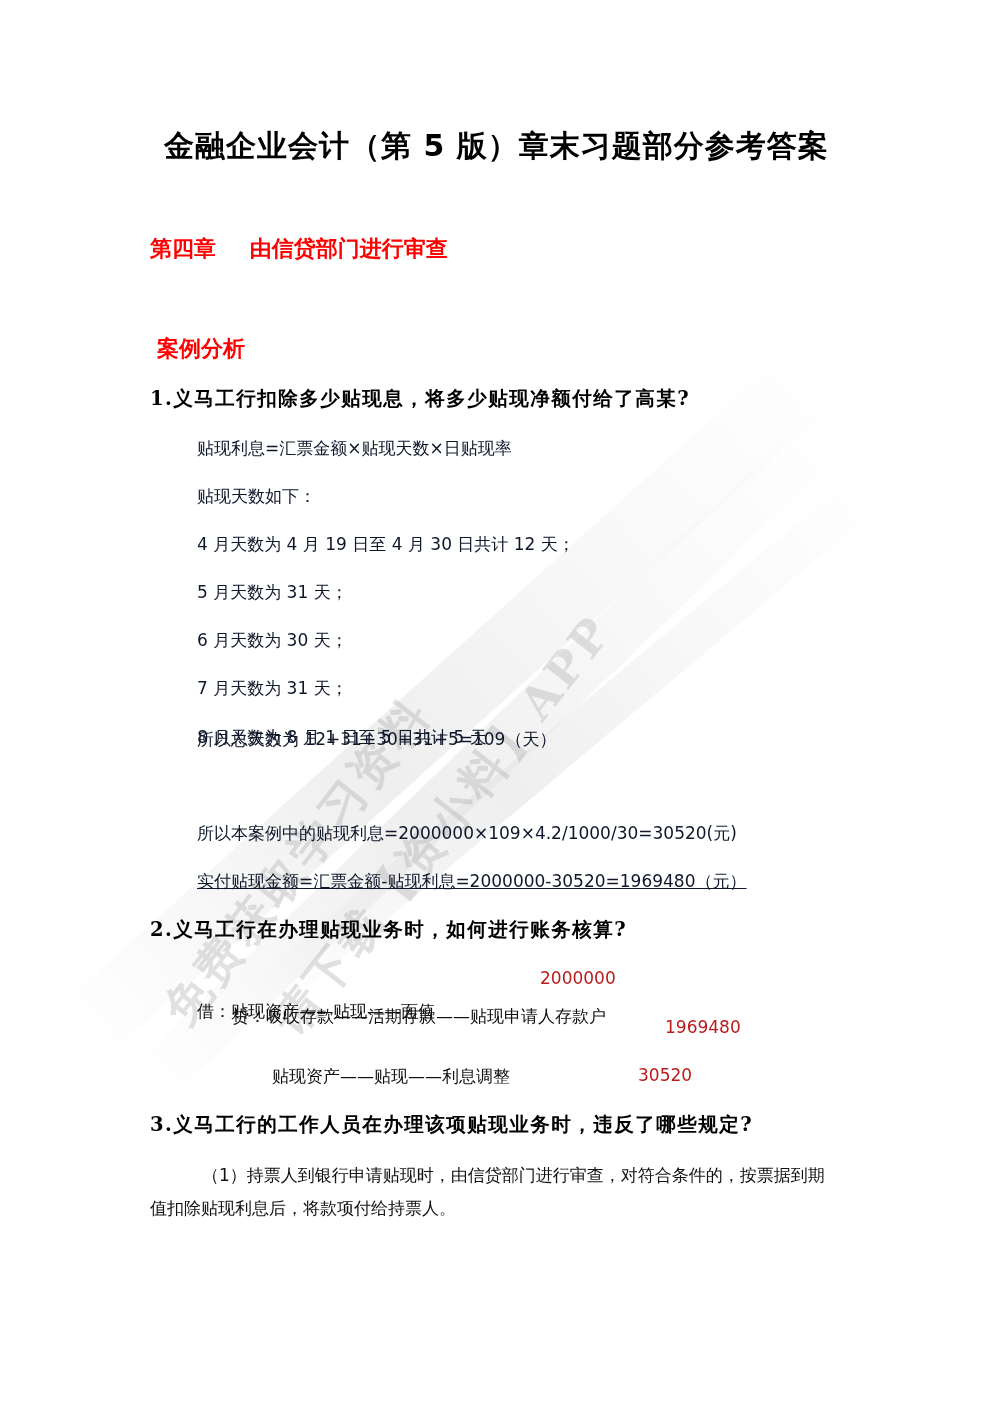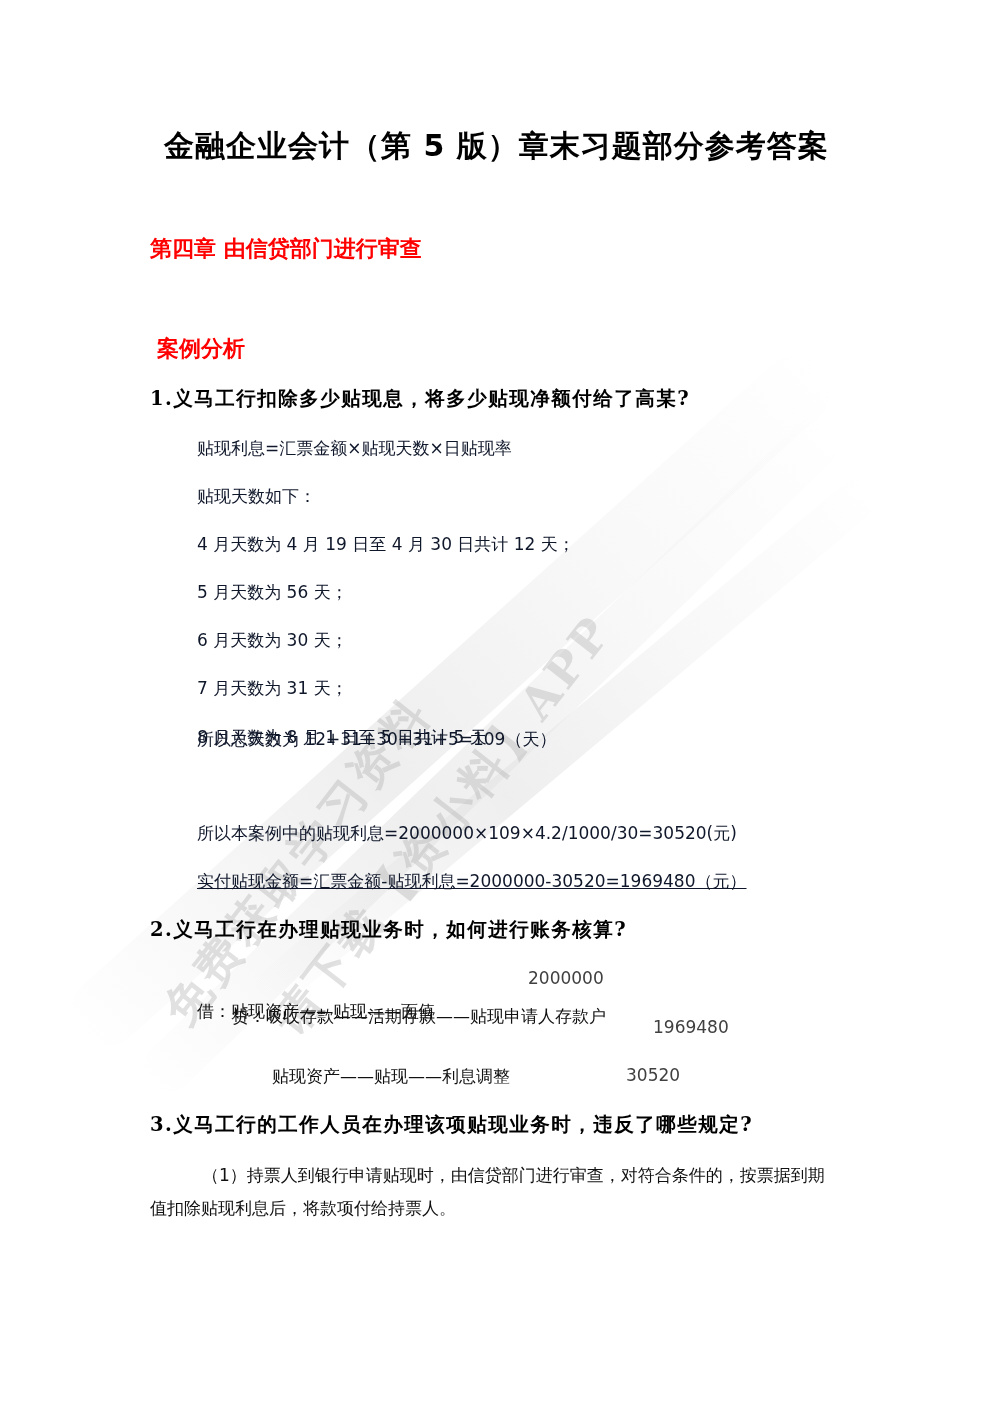--- a/index.html
+++ b/index.html
@@ -5,27 +5,27 @@
   html, body { margin: 0; padding: 0; background: #ffffff; }
   body { width: 993px; height: 1404px; position: relative; overflow: hidden; font-family: "DejaVu Sans", sans-serif; color: #111; }
   .page { position: absolute; left: 0; top: 0; width: 993px; height: 1404px; background: #fff; }
 
   
   .wm-band { position: absolute; background: linear-gradient(90deg, rgba(220,220,220,0) 0%, rgba(225,225,225,0.55) 40%, rgba(235,235,235,0.35) 70%, rgba(240,240,240,0) 100%); transform-origin: left center; border-radius: 40px; }
   .wm-text { position: absolute; color: rgba(170,170,170,0.35); font-family: "DejaVu Serif", serif; font-weight: bold; font-size: 46px; transform-origin: left top; white-space: nowrap; letter-spacing: 4px; }
 
   .title { position: absolute; left: 0; width: 993px; top: 126px; text-align: center; font-size: 30px; font-weight: bold; letter-spacing: 1px; color: #000; }
   .chapter { position: absolute; left: 150px; top: 234px; font-size: 22px; font-weight: bold; color: #ff0000; }
-  .chapter .num { }
+  .chapter .num { margin-right: 26px; }
   .section { position: absolute; left: 157px; top: 334px; font-size: 22px; font-weight: bold; color: #ff0000; }
 
   .q { position: absolute; left: 150px; font-family: "DejaVu Serif", serif; font-weight: bold; font-size: 19.5px; color: #000; letter-spacing: 1.5px; }
   .line { position: absolute; left: 197px; font-size: 17px; color: #0f172a; white-space: nowrap; }
   .entry { position: absolute; font-size: 17px; color: #111; white-space: nowrap; }
-  .amt { position: absolute; font-size: 17px; color: #404040; }
+  .amt { position: absolute; font-size: 17px; color: #b91c1c; margin-left: 12px; }
   .para { position: absolute; left: 150px; width: 690px; font-size: 17px; line-height: 33px; color: #111; text-indent: 52px; }
 </style>
 </head>
 <body>
 
 <div class="page">
 
   <div class="wm-band" style="left:80px; top:1000px; width:1000px; height:70px; transform: rotate(-42deg);"></div>
   <div class="wm-band" style="left:150px; top:1060px; width:950px; height:50px; transform: rotate(-44deg);"></div>
   <div class="wm-band" style="left:260px; top:980px; width:800px; height:40px; transform: rotate(-40deg);"></div>
@@ -38,21 +38,21 @@
     <span class="num">第四章</span>
     <span>由信贷部门进行审查</span>
   </div>
 
   <div class="section">案例分析</div>
 
   <div class="q" style="top:385px;">1.义马工行扣除多少贴现息，将多少贴现净额付给了高某?</div>
   <div class="line" style="top:437px;">贴现利息=汇票金额×贴现天数×日贴现率</div>
   <div class="line" style="top:485px;">贴现天数如下：</div>
   <div class="line" style="top:533px;">4 月天数为 4 月 19 日至 4 月 30 日共计 12 天；</div>
-  <div class="line" style="top:581px;">5 月天数为 56 天；</div>
+  <div class="line" style="top:581px;">5 月天数为 31 天；</div>
   <div class="line" style="top:629px;">6 月天数为 30 天；</div>
   <div class="line" style="top:677px;">7 月天数为 31 天；</div>
   <div class="line" style="top:726px;">8 月天数为 8 月 1 日至 5 日共计 5 天</div>
   <div class="line" style="top:728px;text-align:center;">所以总天数为 12+31+30+31+5=109（天）</div>
   <div class="line" style="top:822px;">所以本案例中的贴现利息=2000000×109×4.2/1000/30=30520(元)</div>
   <div class="line" style="top:870px;text-decoration:underline;">实付贴现金额=汇票金额-贴现利息=2000000-30520=1969480（元）</div>
 
   <div class="q" style="top:916px;">2.义马工行在办理贴现业务时，如何进行账务核算?</div>
   <div class="entry" style="left:197px; top:968px;margin-top:32px;">借：贴现资产——贴现——面值</div>
   <div class="amt" style="left:528px; top:968px;">2000000</div>

